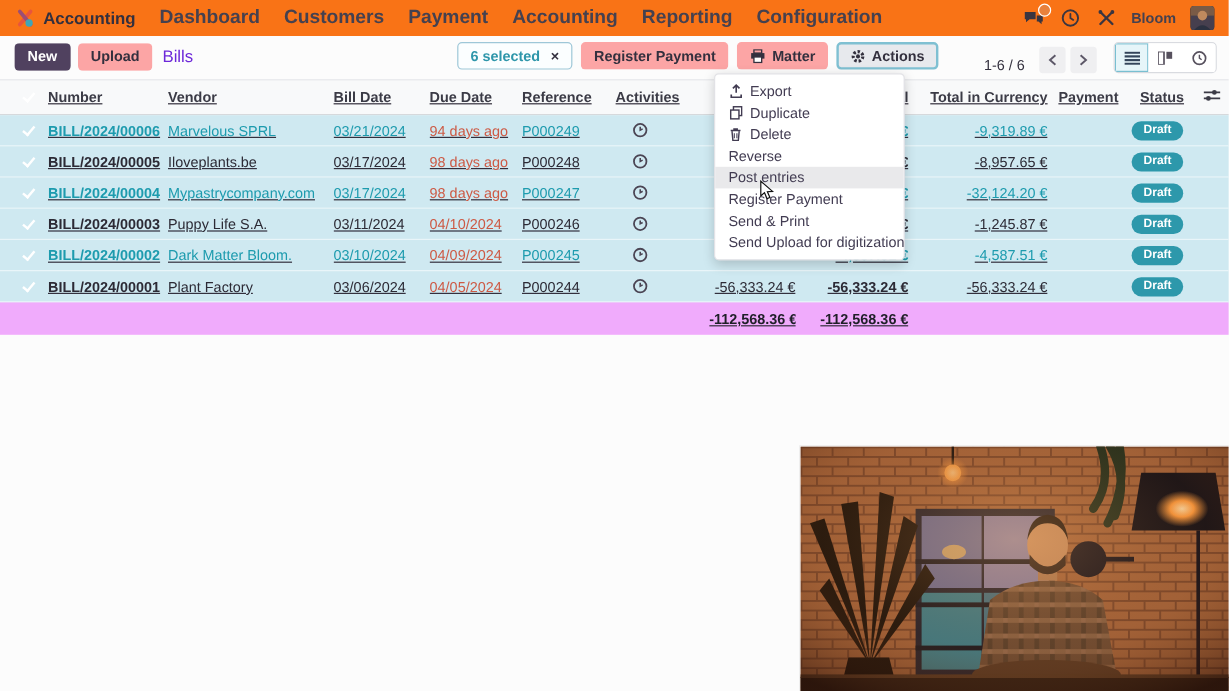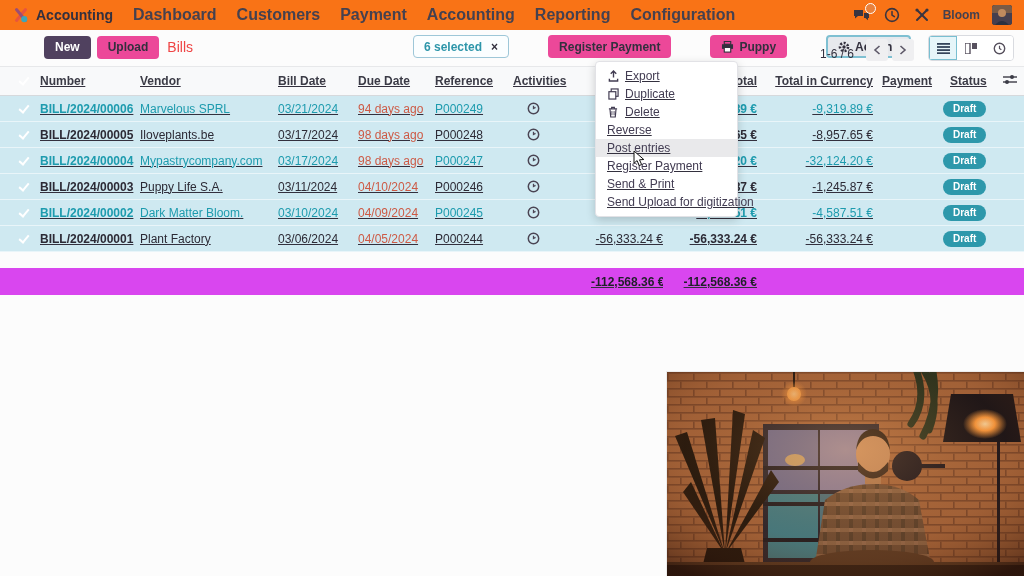--- a/index.html
+++ b/index.html
@@ -16,24 +16,24 @@
   .nav-item { font-size:16px; font-weight:600; color:#45414f; padding:0 10px; cursor:pointer; }
   .topnav-right { margin-left:auto; display:flex; align-items:center; gap:12px; }
   .tn-icon { position:relative; width:18px; height:18px; display:flex; align-items:center; justify-content:center; }
   .badge-dot { position:absolute; top:-3px; right:-5px; width:11px; height:11px; border-radius:50%;
     background:#e8813c; border:1px solid #fff; }
   .user-name { font-size:12px; font-weight:600; color:#45414f; }
   .avatar { width:20px; height:20px; border-radius:3px; overflow:hidden; background:#2c2f3a; }
   
   .controlbar { height:34px; position:relative; display:flex; align-items:center; padding:0 12px; background:#fcfcfc; }
   .btn { display:inline-flex; align-items:center; gap:5px; height:23px; padding:0 10px;
-    border-radius:4px; font-size:12px; font-weight:600; border:1px solid transparent; cursor:pointer;margin-left:32px; }
+    border-radius:4px; font-size:12px; font-weight:600; border:1px solid transparent; cursor:pointer; }
   .btn-primary { background:#50415f; color:#fff; }
-  .btn-light { background:#ec4899; color:#33303e; }
-  .breadcrumb { font-size:14px; font-weight:400; color:#ef4444; margin-left:8px; }
+  .btn-light { background:#fca5a5; color:#33303e; }
+  .breadcrumb { font-size:14px; font-weight:400; color:#6d28d9; margin-left:8px; }
   .center-group { position:absolute; left:381px; top:5px; display:flex; align-items:center; gap:7px; }
   .sel-badge { background:#fbfeff; border:1px solid #9ec7d8; color:#2e96aa; font-weight:700; }
   .sel-badge .x { color:#33303e; font-weight:700; margin-left:4px; }
   .btn-focus { border:2px solid #7fc0d2; background:#e7e9ed; }
   .right-group { position:absolute; right:10px; top:5px; display:flex; align-items:flex-end; gap:4px; }
   .pager { font-size:12px; color:#33303e; margin-right:8px; }
   .chev { width:22px; height:22px; display:flex; align-items:center; justify-content:center;
     color:#5d5868; background:#efeff1; border-radius:3px; cursor:pointer; }
   .chev.next { background:#efeff1; }
   .switcher { display:flex; margin-left:10px; border:1px solid #d9dbe0; border-radius:4px; overflow:hidden; }
@@ -53,27 +53,27 @@
   .trow .c-total { font-weight:700; }
   .trow:nth-child(odd) .t { color:#1d9bae; }
   .trow:nth-child(even) .t { color:#2c2a35; }
   .c-due { color:#cd5a45 !important; }
   .cb { width:13px; height:13px; border-radius:2px; background:#35698c; position:relative; margin-left:5px; cursor:pointer; }
   .cb::after { content:""; position:absolute; left:4px; top:1px; width:4px; height:8px;
     border:solid #fff; border-width:0 2px 2px 0; transform:rotate(40deg); }
   .pill { display:inline-block; background:#2d98ab; color:#fff; font-size:10px; font-weight:700;
     padding:2.5px 10px; border-radius:20px; margin-left:8px; }
   .act-clock { margin-left:14px; display:inline-flex; }
-  .tfoot { height:27px; align-items:center; background:#d946ef;margin-top:16px; }
+  .tfoot { height:27px; align-items:center; background:#f0abfc; }
   .tfoot .cell { font-weight:700; color:#1f1f28; }
   .hdr-adjust { justify-self:end; padding-right:9px; }
   
-  .dropdown { position:absolute; left:595px; top:61px; width:143px; background:#fff;
+  .dropdown { position:absolute; left:595px; top:61px; width:159px; background:#fff;
     border:1px solid #e2e2e6; border-radius:4px; box-shadow:0 3px 10px rgba(0,0,0,.18);
-    padding:5px 0; z-index:30;text-decoration:underline; }
+    padding:5px 0; z-index:30; }
   .dd-item { display:flex; align-items:center; gap:6px; height:18px; padding:0 11px;
     font-size:12px; color:#423c52; cursor:pointer; white-space:nowrap; }
   .dd-item.hl { background:#e9e9eb; }
   .dd-icon { display:inline-flex; width:12px; justify-content:center; }
   
   .cursor { position:absolute; left:633px; top:150px; z-index:60; pointer-events:none; }
   
   .video { position:absolute; left:667px; top:372px; width:357px; height:204px; z-index:40;
     box-shadow:0 0 0 1px #ececec; background:#5a3categorical; }
 </style>
@@ -140,21 +140,21 @@
       <span>6 selected</span>
       <span class="x">×</span>
     </button>
     <button class="btn btn-light">Register Payment</button>
     <button class="btn btn-light">
       <svg width="13" height="12" viewBox="0 0 14 13">
         <rect x="3.5" y="0.5" width="7" height="3" fill="none" stroke="#33303e" stroke-width="1.2"></rect>
         <rect x="1" y="3.5" width="12" height="5" fill="#33303e"></rect>
         <rect x="3.5" y="7" width="7" height="5" fill="#fff" stroke="#33303e" stroke-width="1.2"></rect>
       </svg>
-      <span>Puppy</span>
+      <span>Matter</span>
     </button>
     <button class="btn btn-light btn-focus">
       <svg width="12" height="12" viewBox="0 0 12 12">
         <circle cx="6" cy="6" r="4" fill="none" stroke="#33303e" stroke-width="2.6" stroke-dasharray="2 1.6"></circle>
         <circle cx="6" cy="6" r="1.7" fill="#33303e"></circle>
       </svg>
       <span>Actions</span>
     </button>
   </div>
 

